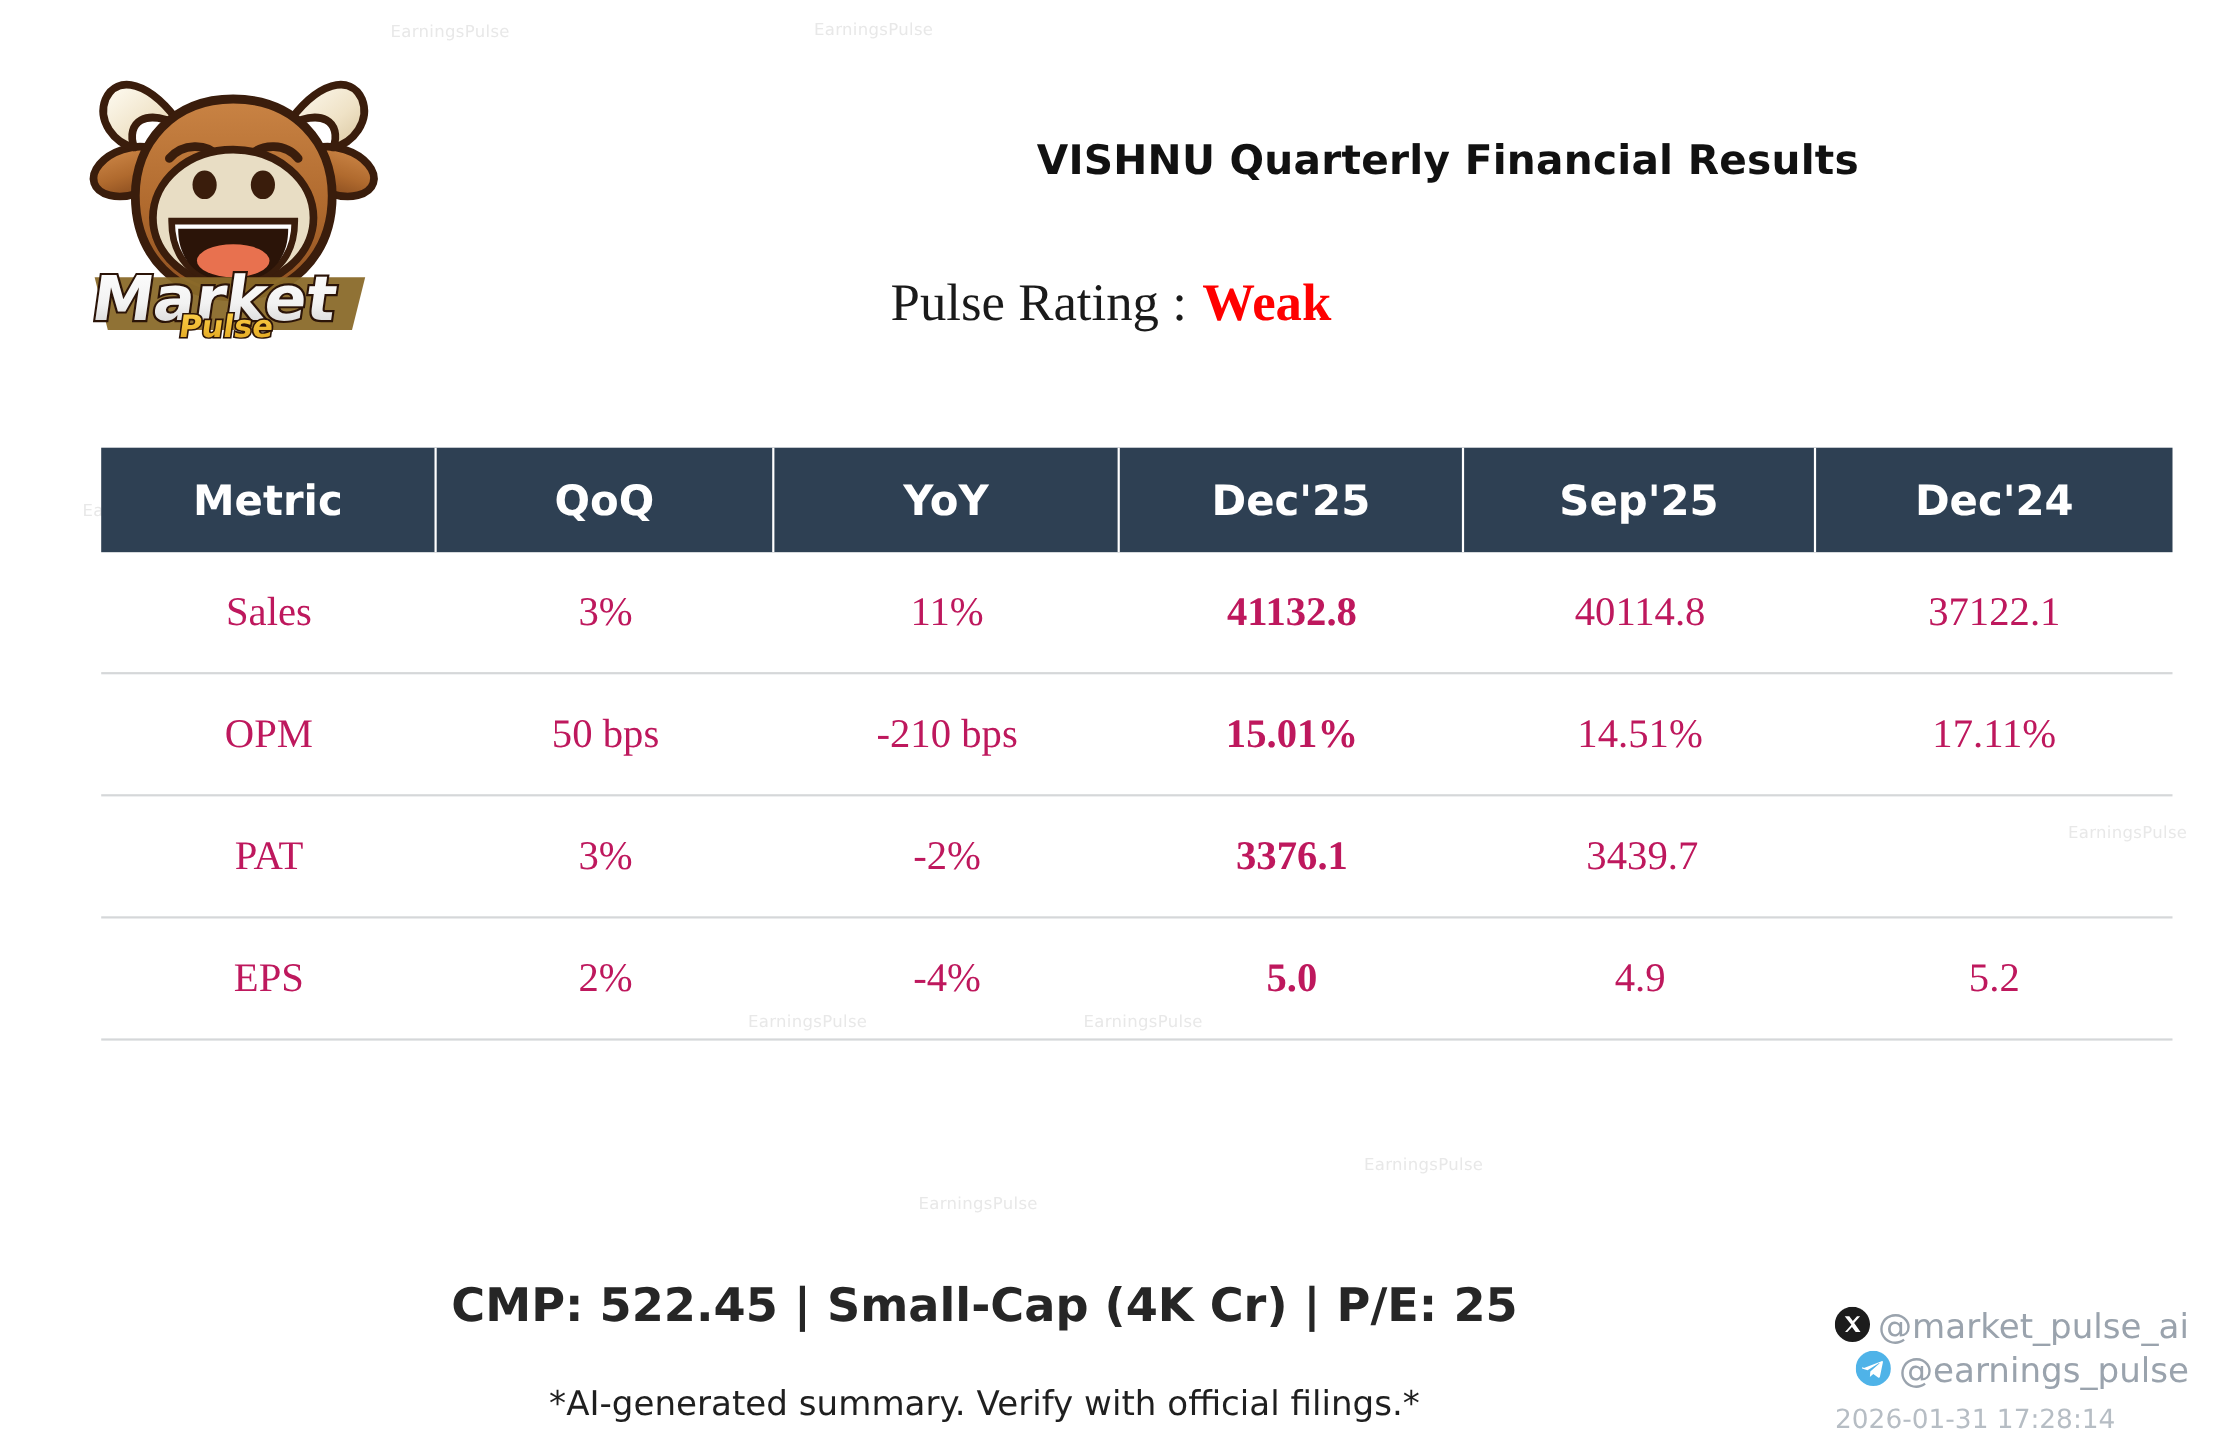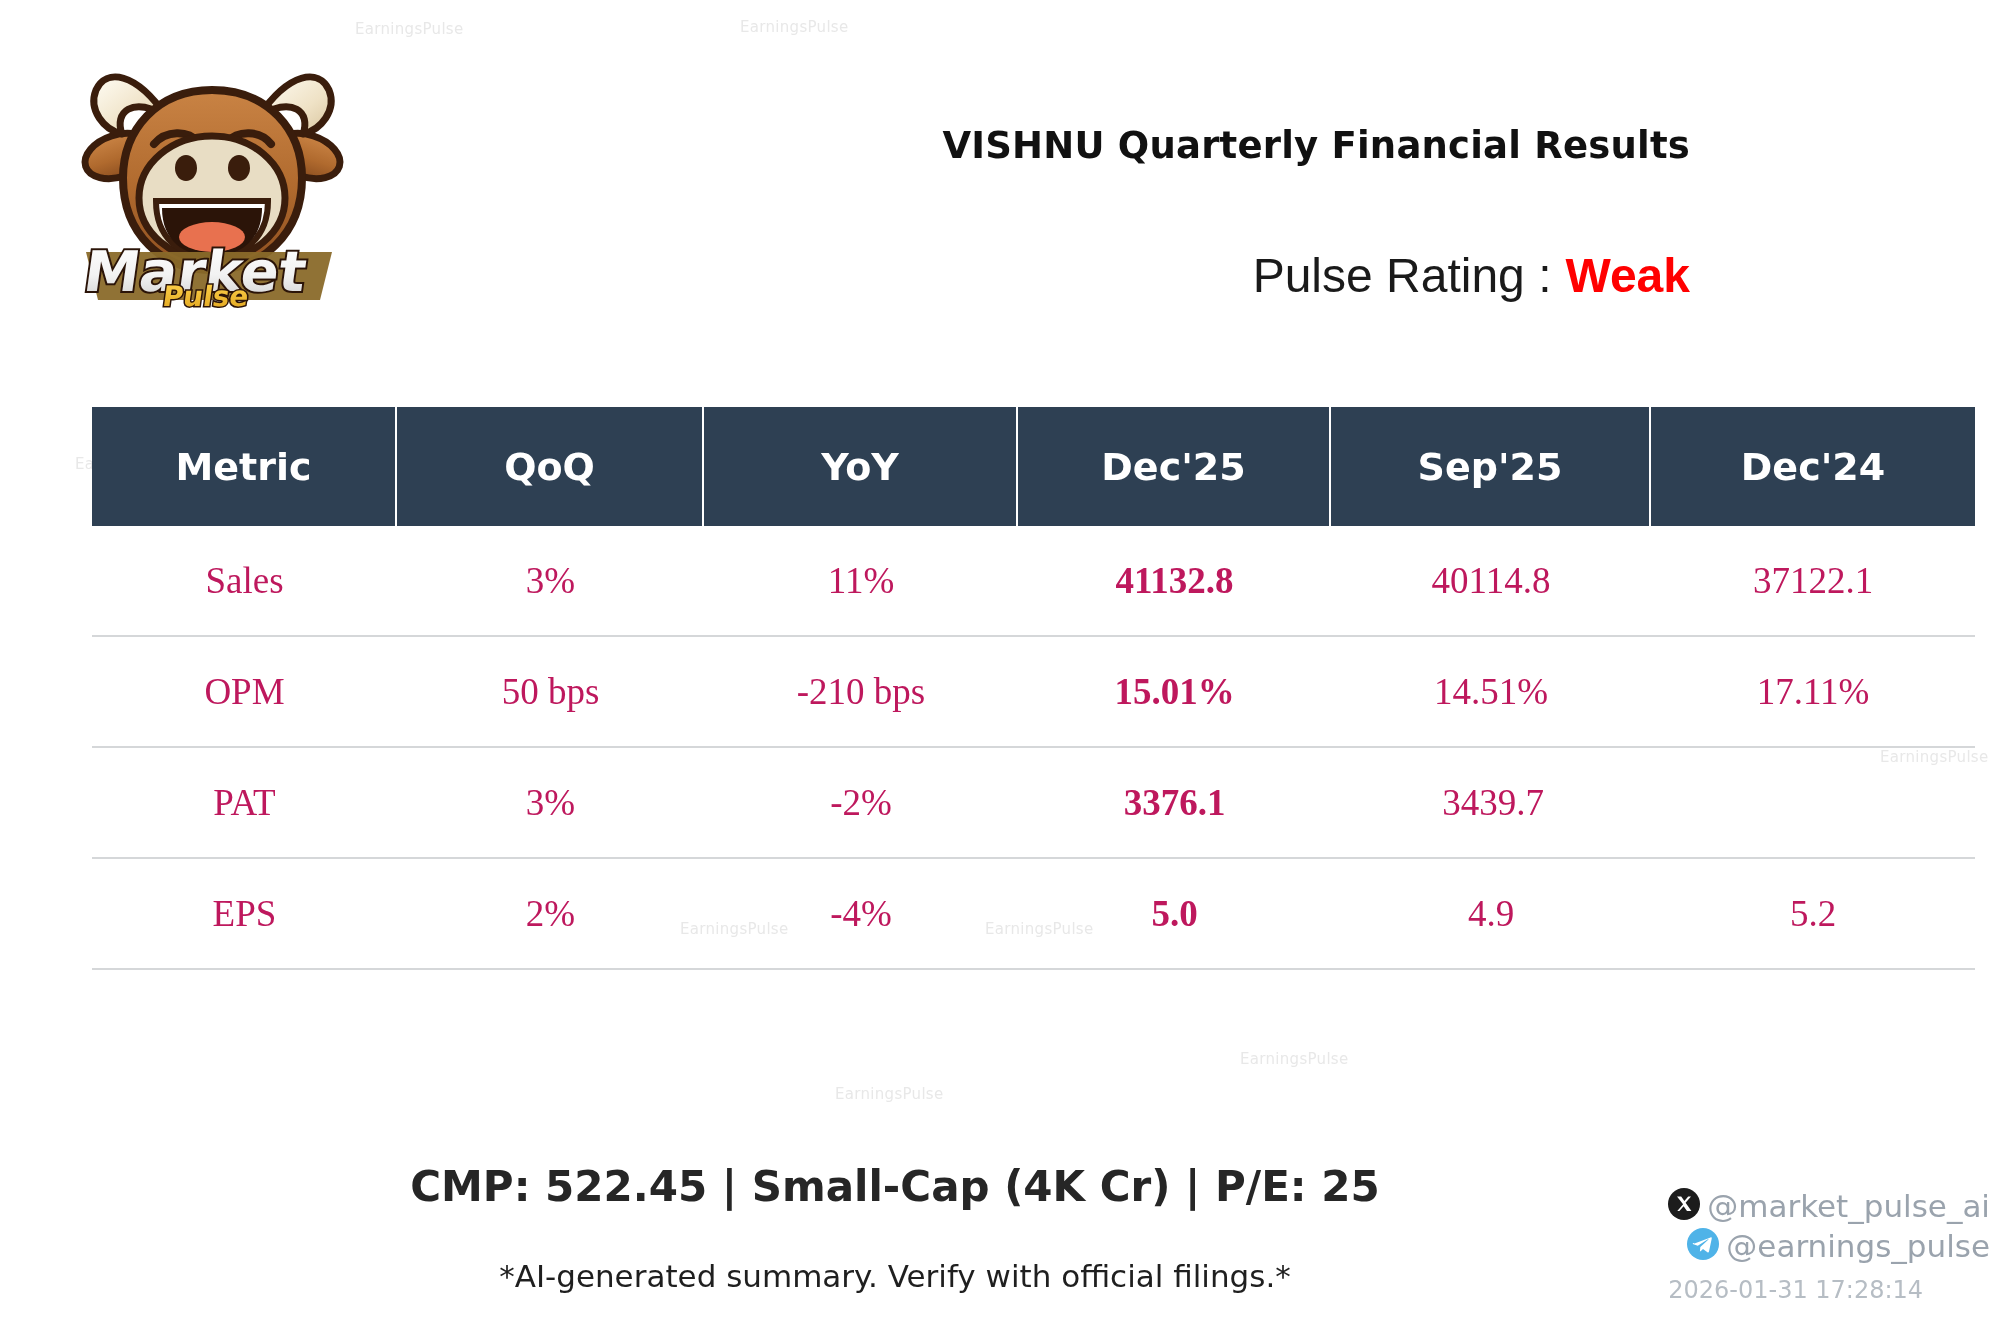--- a/index.html
+++ b/index.html
@@ -53,22 +53,22 @@
     font-size: 37px;
     color: #111111;
     letter-spacing: .2px;
   }
 
   .rating-line {
     position: absolute;
     left: 330px;
     top: 248px;
     width: 1360px;
-    text-align: right;
-    font-family: Liberation Sans, sans-serif;
+    text-align: center;
+    font-family: Liberation Serif, serif;
     font-size: 48px;
     color: #1a1a1a;
     white-space: nowrap;
   }
   .rating-value {
     font-weight: bold;
     color: #ff0000;
     margin-left: 14px;
   }
 
@@ -76,21 +76,21 @@
   .table {
     position: absolute;
     left: 92px;
     top: 407px;
     width: 1883px;
   }
 
   .thead {
     display: flex;
     background: #2e4053;
-    height: 119px;
+    height: 95px;
   }
   .thead .cell {
     display: flex;
     align-items: center;
     justify-content: center;
     color: #ffffff;
     font-family: "DejaVu Sans", sans-serif;
     font-weight: bold;
     font-size: 38px;
     border-right: 2px solid #ffffff;

